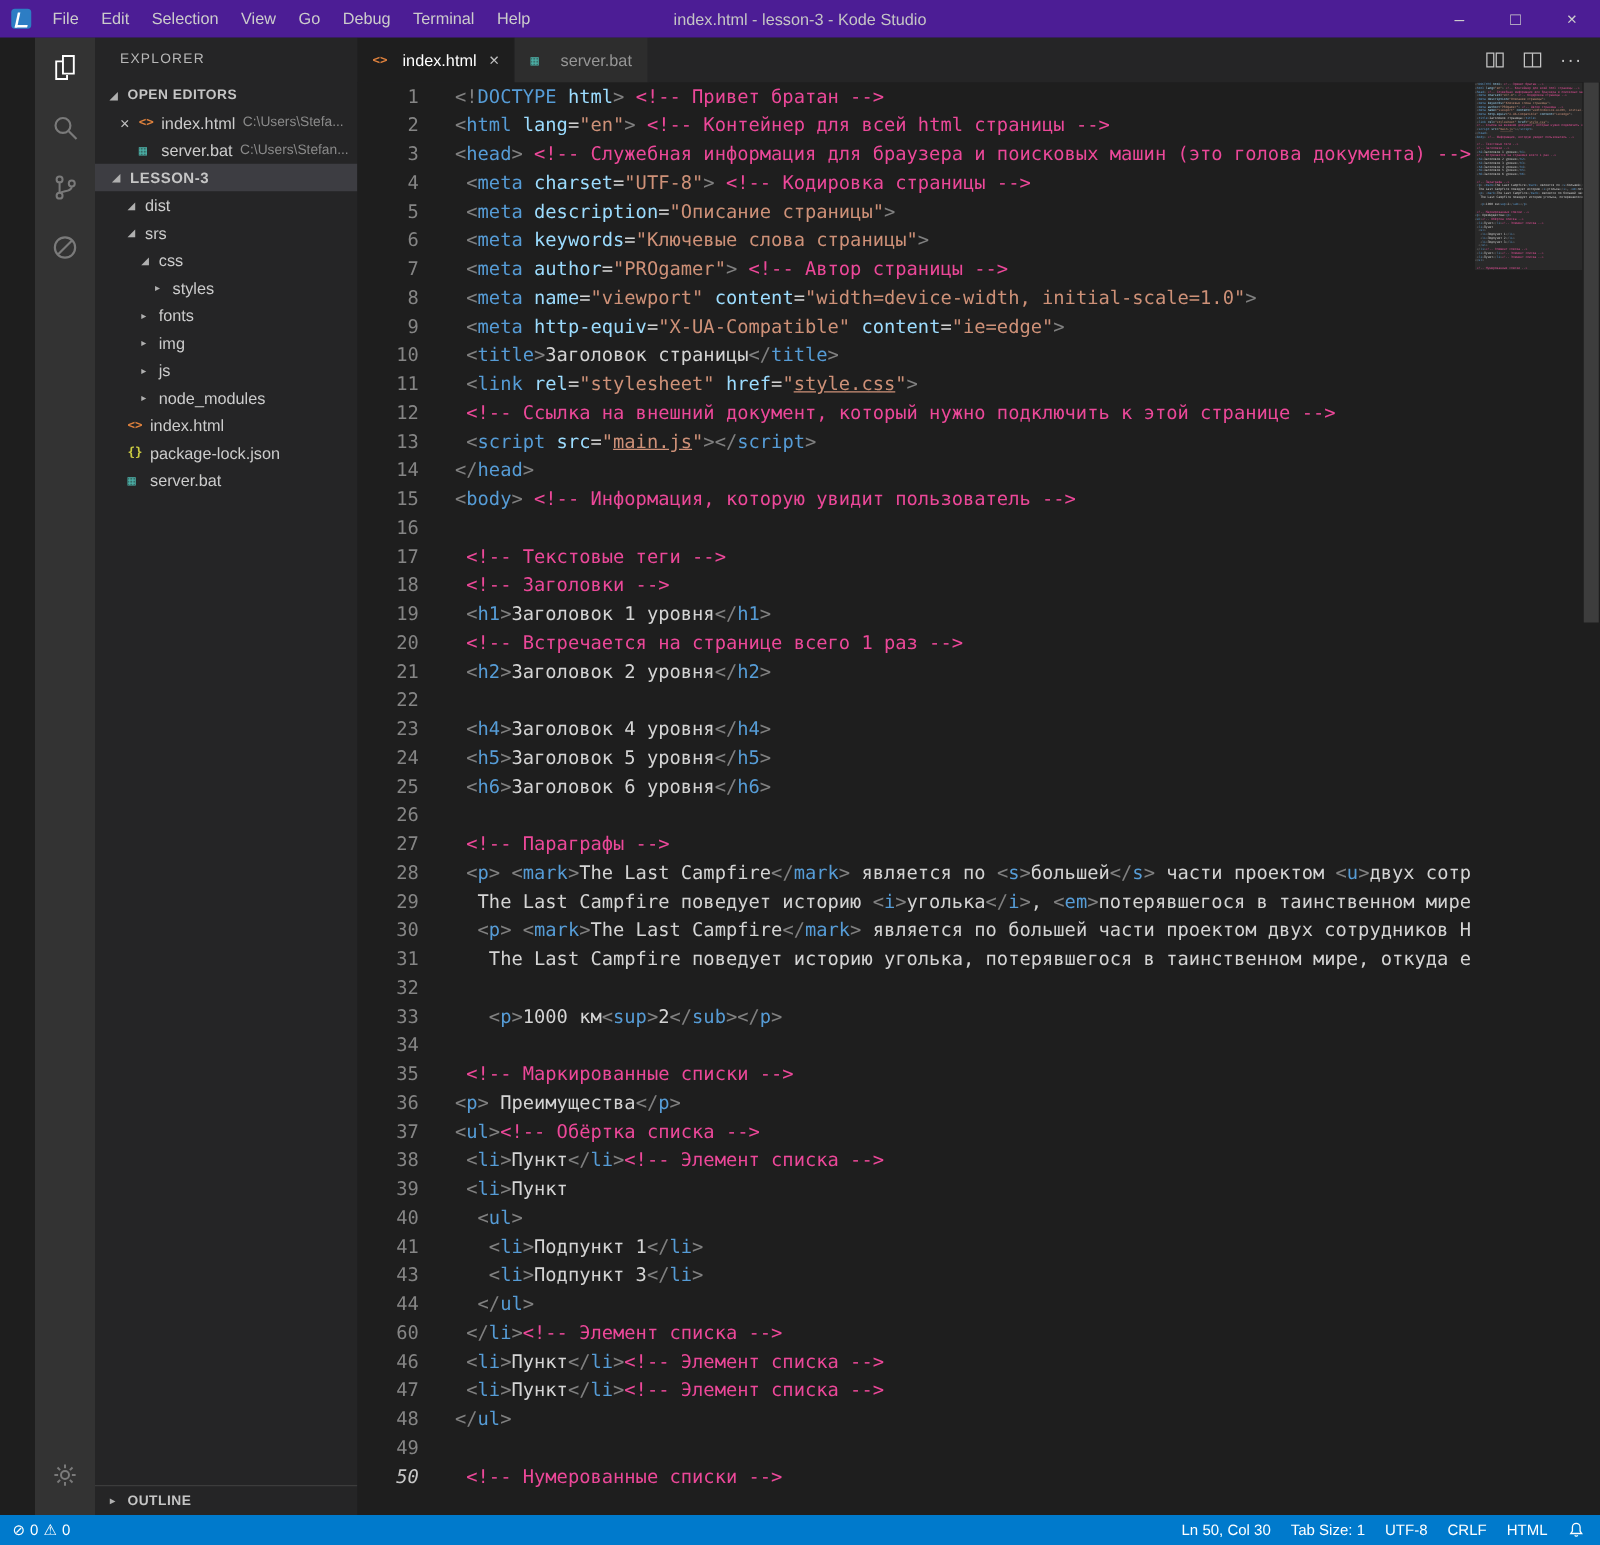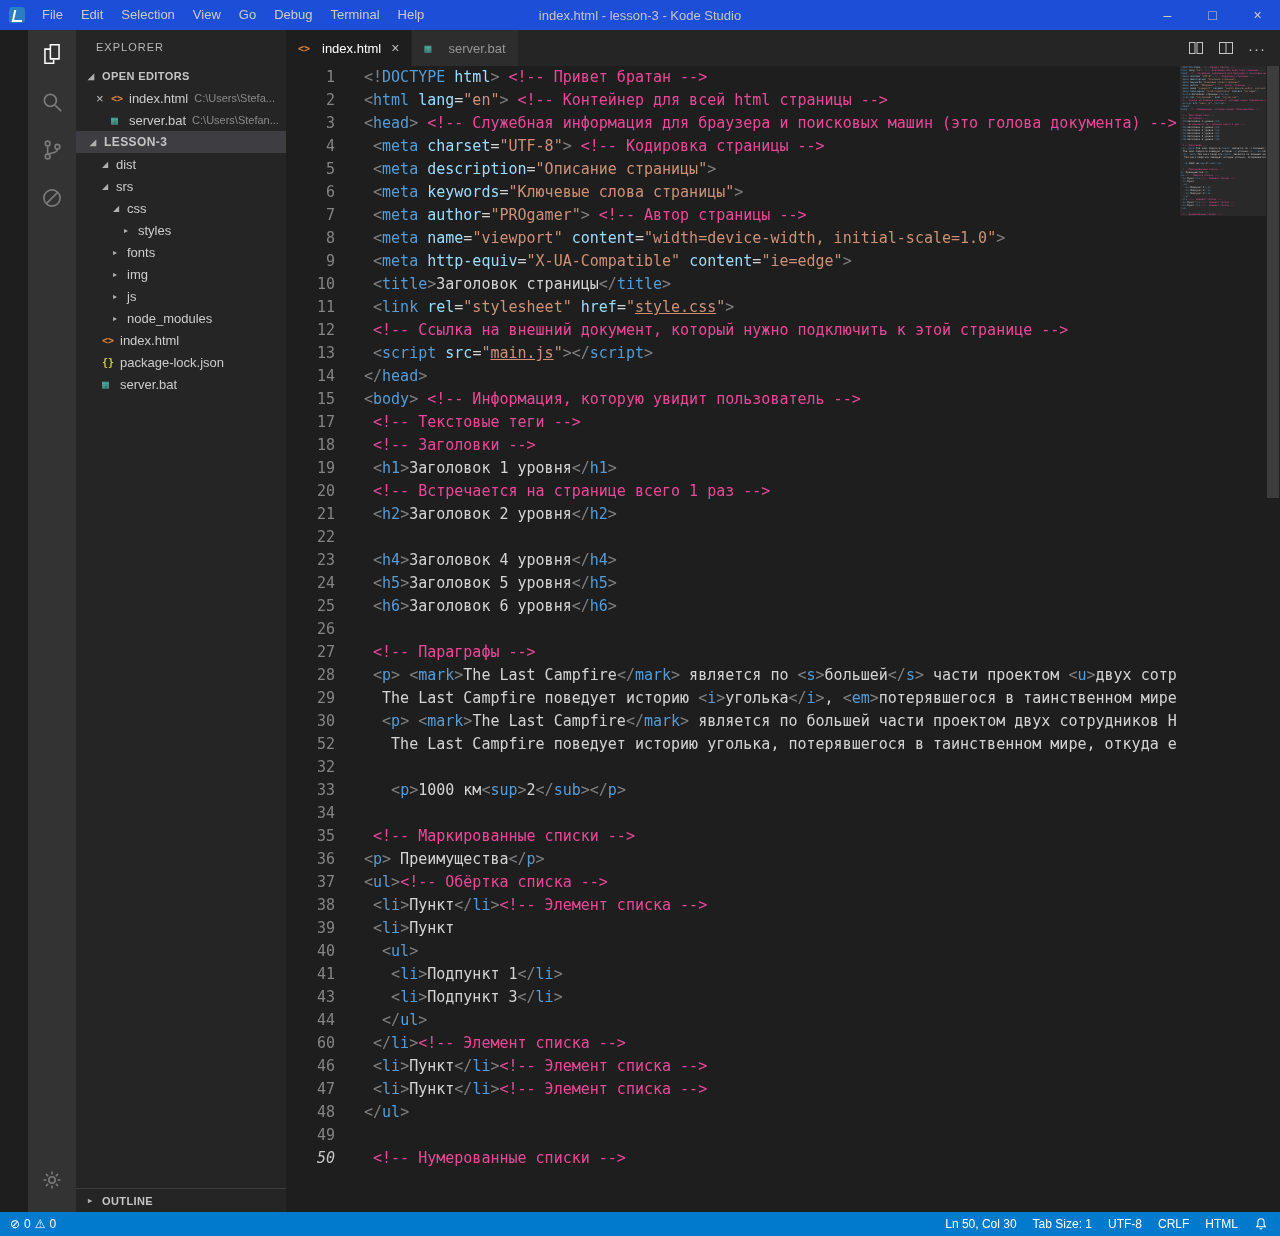--- a/index.html
+++ b/index.html
@@ -1,20 +1,20 @@
 <!DOCTYPE html>
 <html><head>
 <meta charset="utf-8">
 <style>
   * { margin:0; padding:0; box-sizing:border-box; }
   html,body { width:1280px; height:1236px; overflow:hidden; background:#1e1e1e;
               font-family:"Liberation Sans", sans-serif; }
 
   
-  .titlebar { height:30px; background:#1d4ed8; display:flex; align-items:center;
+  .titlebar { height:30px; background:#4c1d95; display:flex; align-items:center;
               color:#cccccc; font-size:13px; position:relative;justify-content:space-between; }
   .logo { width:16px; height:16px; margin:0 8px 0 9px; border-radius:3px;
           background:#2d7dc4; position:relative; flex:none; }
   .logo:after { content:""; position:absolute; left:4px; top:3px; width:8px; height:10px;
                 border-left:2px solid #fff; border-bottom:2px solid #fff; transform:skewX(-12deg); }
   .menubar { display:flex; }
   .menu-item { padding:0 9px; line-height:30px; cursor:default; }
   .wtitle { position:absolute; left:50%; transform:translateX(-50%); color:#c5c5c5; }
   .wcontrols { margin-left:auto; display:flex; }
   .wbtn { width:45px; height:30px; text-align:center; line-height:30px; font-size:14px; color:#cccccc; }
@@ -310,20 +310,24 @@
           </div>
           <div class="line">
             <span class="ln">14</span>
             <span class="lc"><span class="tk-pun">&lt;/</span><span class="tk-tag">head</span><span class="tk-pun">&gt;</span></span>
           </div>
           <div class="line">
             <span class="ln">15</span>
             <span class="lc"><span class="tk-pun">&lt;</span><span class="tk-tag">body</span><span class="tk-pun">&gt;</span><span class="tk-txt"> </span><span class="tk-com">&lt;!-- Информация, которую увидит пользователь --&gt;</span></span>
           </div>
           <div class="line">
+            <span class="ln">16</span>
+            <span class="lc"></span>
+          </div>
+          <div class="line">
             <span class="ln">17</span>
             <span class="lc"><span class="tk-txt"> </span><span class="tk-com">&lt;!-- Текстовые теги --&gt;</span></span>
           </div>
           <div class="line">
             <span class="ln">18</span>
             <span class="lc"><span class="tk-txt"> </span><span class="tk-com">&lt;!-- Заголовки --&gt;</span></span>
           </div>
           <div class="line">
             <span class="ln">19</span>
             <span class="lc"><span class="tk-txt"> </span><span class="tk-pun">&lt;</span><span class="tk-tag">h1</span><span class="tk-pun">&gt;</span><span class="tk-txt">Заголовок 1 уровня</span><span class="tk-pun">&lt;/</span><span class="tk-tag">h1</span><span class="tk-pun">&gt;</span></span>
@@ -365,21 +369,21 @@
           </div>
           <div class="line">
             <span class="ln">29</span>
             <span class="lc"><span class="tk-txt">  The Last Campfire поведует историю </span><span class="tk-pun">&lt;</span><span class="tk-tag">i</span><span class="tk-pun">&gt;</span><span class="tk-txt">уголька</span><span class="tk-pun">&lt;/</span><span class="tk-tag">i</span><span class="tk-pun">&gt;</span><span class="tk-txt">, </span><span class="tk-pun">&lt;</span><span class="tk-tag">em</span><span class="tk-pun">&gt;</span><span class="tk-txt">потерявшегося в таинственном мире</span></span>
           </div>
           <div class="line">
             <span class="ln">30</span>
             <span class="lc"><span class="tk-txt">  </span><span class="tk-pun">&lt;</span><span class="tk-tag">p</span><span class="tk-pun">&gt;</span><span class="tk-txt"> </span><span class="tk-pun">&lt;</span><span class="tk-tag">mark</span><span class="tk-pun">&gt;</span><span class="tk-txt">The Last Campfire</span><span class="tk-pun">&lt;/</span><span class="tk-tag">mark</span><span class="tk-pun">&gt;</span><span class="tk-txt"> является по большей части проектом двух сотрудников H</span></span>
           </div>
           <div class="line">
-            <span class="ln">52</span>
+            <span class="ln">31</span>
             <span class="lc"><span class="tk-txt">   The Last Campfire поведует историю уголька, потерявшегося в таинственном мире, откуда е</span></span>
           </div>
           <div class="line">
             <span class="ln">32</span>
             <span class="lc"></span>
           </div>
           <div class="line">
             <span class="ln">33</span>
             <span class="lc"><span class="tk-txt">   </span><span class="tk-pun">&lt;</span><span class="tk-tag">p</span><span class="tk-pun">&gt;</span><span class="tk-txt">1000 км</span><span class="tk-pun">&lt;</span><span class="tk-tag">sup</span><span class="tk-pun">&gt;</span><span class="tk-txt">2</span><span class="tk-pun">&lt;/</span><span class="tk-tag">sub</span><span class="tk-pun">&gt;</span><span class="tk-pun">&lt;/</span><span class="tk-tag">p</span><span class="tk-pun">&gt;</span></span>
           </div>

